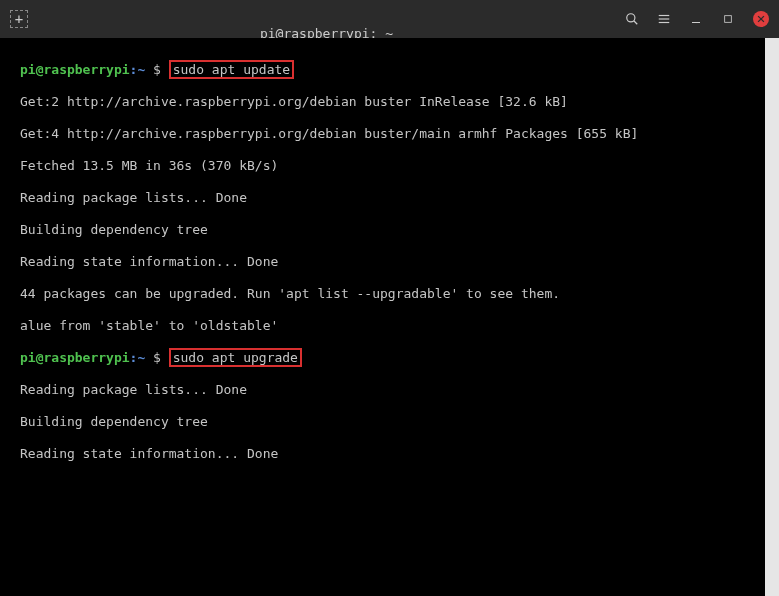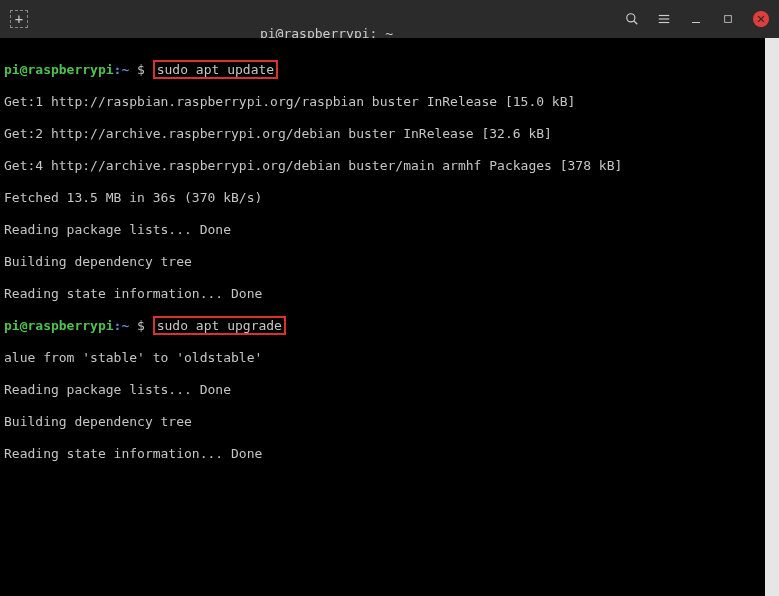--- a/index.html
+++ b/index.html
@@ -52,21 +52,21 @@
     }
     .prompt-user { color: #4fc14f; font-weight: bold; }
     .prompt-host { color: #4fc14f; font-weight: bold; }
     .prompt-path { color: #5c8cd6; font-weight: bold; }
     .prompt-dollar { color: #c5c5c5; }
     .cmd-highlight { 
       border: 2px solid #d93030;
       padding: 0 2px;
       color: #c5c5c5;
     }
-    .line { white-space: pre; }
+    .line { white-space: pre; margin-left: 16px; }
   </style>
 </head>
 <body>
 
 <div class="titlebar">
   <div class="titlebar-left">
     <div class="new-tab-icon">+</div>
   </div>
   <div class="titlebar-center">pi@raspberrypi: ~</div>
   <div class="titlebar-right">
@@ -97,29 +97,29 @@
       <svg width="10" height="10" viewBox="0 0 24 24" stroke="#2b2b2b" stroke-width="3">
           <line x1="5" y1="5" x2="19" y2="19"></line>
           <line x1="19" y1="5" x2="5" y2="19"></line>
         </svg>
     </div>
   </div>
 </div>
 
 <div class="terminal">
 <div class="line"><span class="prompt-user">pi</span><span class="prompt-user">@</span><span class="prompt-host">raspberrypi</span><span class="prompt-path">:</span><span class="prompt-path">~</span><span class="prompt-dollar"> $ </span><span class="cmd-highlight">sudo apt update</span></div>
-<div class="line">Get:1 http://raspbian.raspberrypi.org/raspbian buster InRelease [15.0 kB]</div>
 <div class="line">Get:2 http://archive.raspberrypi.org/debian buster InRelease [32.6 kB]</div>
-<div class="line">Get:4 http://archive.raspberrypi.org/debian buster/main armhf Packages [378 kB]</div>
+<div class="line">Get:4 http://archive.raspberrypi.org/debian buster/main armhf Packages [655 kB]</div>
 <div class="line">Fetched 13.5 MB in 36s (370 kB/s)</div>
 <div class="line">Reading package lists... Done</div>
 <div class="line">Building dependency tree</div>
 <div class="line">Reading state information... Done</div>
+<div class="line">44 packages can be upgraded. Run 'apt list --upgradable' to see them.</div>
+<div class="line">alue from 'stable' to 'oldstable'</div>
 <div class="line"><span class="prompt-user">pi</span><span class="prompt-user">@</span><span class="prompt-host">raspberrypi</span><span class="prompt-path">:</span><span class="prompt-path">~</span><span class="prompt-dollar"> $ </span><span class="cmd-highlight">sudo apt upgrade</span></div>
-<div class="line">alue from 'stable' to 'oldstable'</div>
 <div class="line">Reading package lists... Done</div>
 <div class="line">Building dependency tree</div>
 <div class="line">Reading state information... Done</div>
 
 
 
 
 
 
 

